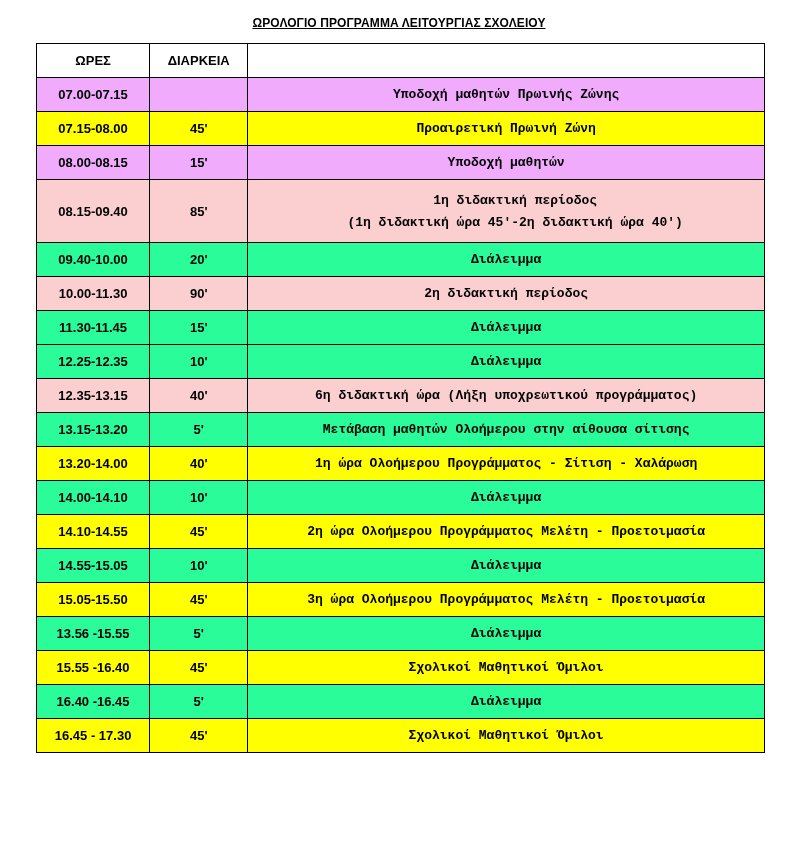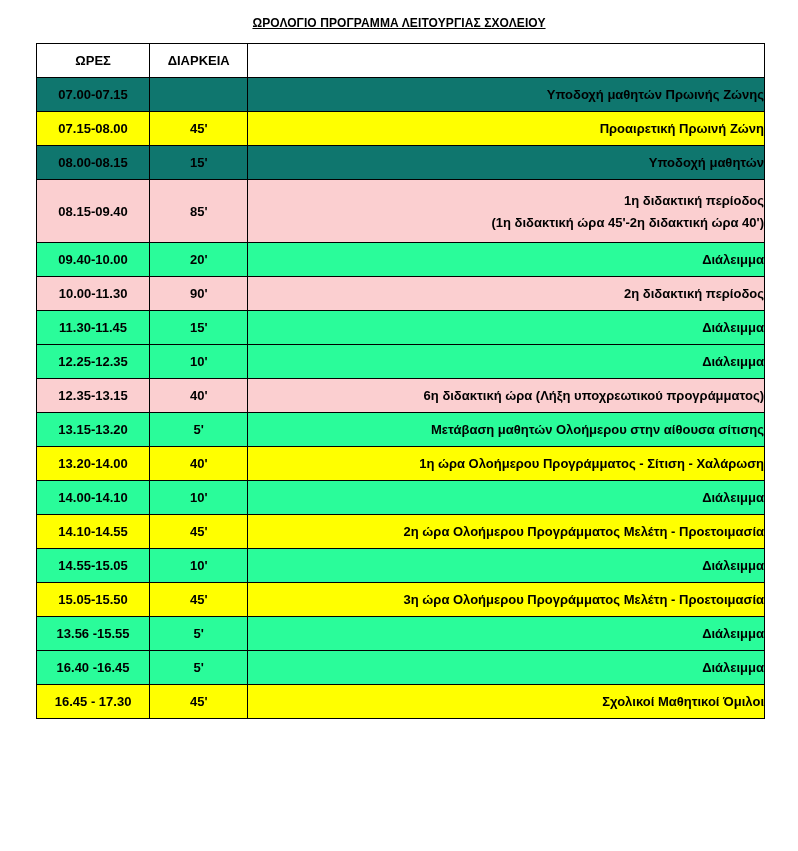--- a/index.html
+++ b/index.html
@@ -57,31 +57,32 @@
   thead th.desc-head { text-align: left; }
 
   td.hours {
     text-align: center;
     height: 33px;
   }
   td.dur {
     text-align: center;
   }
   td.desc {
-    text-align: right;
+    text-align: center;
     padding-left: 9px;
+    font-family: Liberation Mono, monospace;
   }
   tr.tall td { height: 62px; }
   tr.row td { height: 33px; }
 
   .desc-line-1 { margin-bottom: 9px; }
   .desc-two-line { line-height: 1.0; margin-left: 18px; }
 
   
-  .bg-cyan   { background: #0f766e; }
+  .bg-cyan   { background: #f0abfc; }
   .bg-yellow { background: #ffff00; }
   .bg-pink   { background: #fbcfd0; }
   .bg-green  { background: #2afc9a; }
 </style>
 </head>
 <body>
 
 <div class="page">
 
   <div class="doc-title">ΩΡΟΛΟΓΙΟ ΠΡΟΓΡΑΜΜΑ ΛΕΙΤΟΥΡΓΙΑΣ ΣΧΟΛΕΙΟΥ</div>
@@ -180,20 +181,25 @@
             <td class="hours bg-yellow">15.05-15.50</td>
             <td class="dur bg-yellow">45'</td>
             <td class="desc bg-yellow">3η ώρα Ολοήμερου Προγράμματος Μελέτη - Προετοιμασία</td>
           </tr>
           <tr class="row">
             <td class="hours bg-green">13.56 -15.55</td>
             <td class="dur bg-green">5'</td>
             <td class="desc bg-green">Διάλειμμα</td>
           </tr>
           <tr class="row">
+            <td class="hours bg-yellow">15.55 -16.40</td>
+            <td class="dur bg-yellow">45'</td>
+            <td class="desc bg-yellow">Σχολικοί Μαθητικοί Όμιλοι</td>
+          </tr>
+          <tr class="row">
             <td class="hours bg-green">16.40 -16.45</td>
             <td class="dur bg-green">5'</td>
             <td class="desc bg-green">Διάλειμμα</td>
           </tr>
           <tr class="row">
             <td class="hours bg-yellow">16.45 - 17.30</td>
             <td class="dur bg-yellow">45'</td>
             <td class="desc bg-yellow">Σχολικοί Μαθητικοί Όμιλοι</td>
           </tr>
         </tbody>

